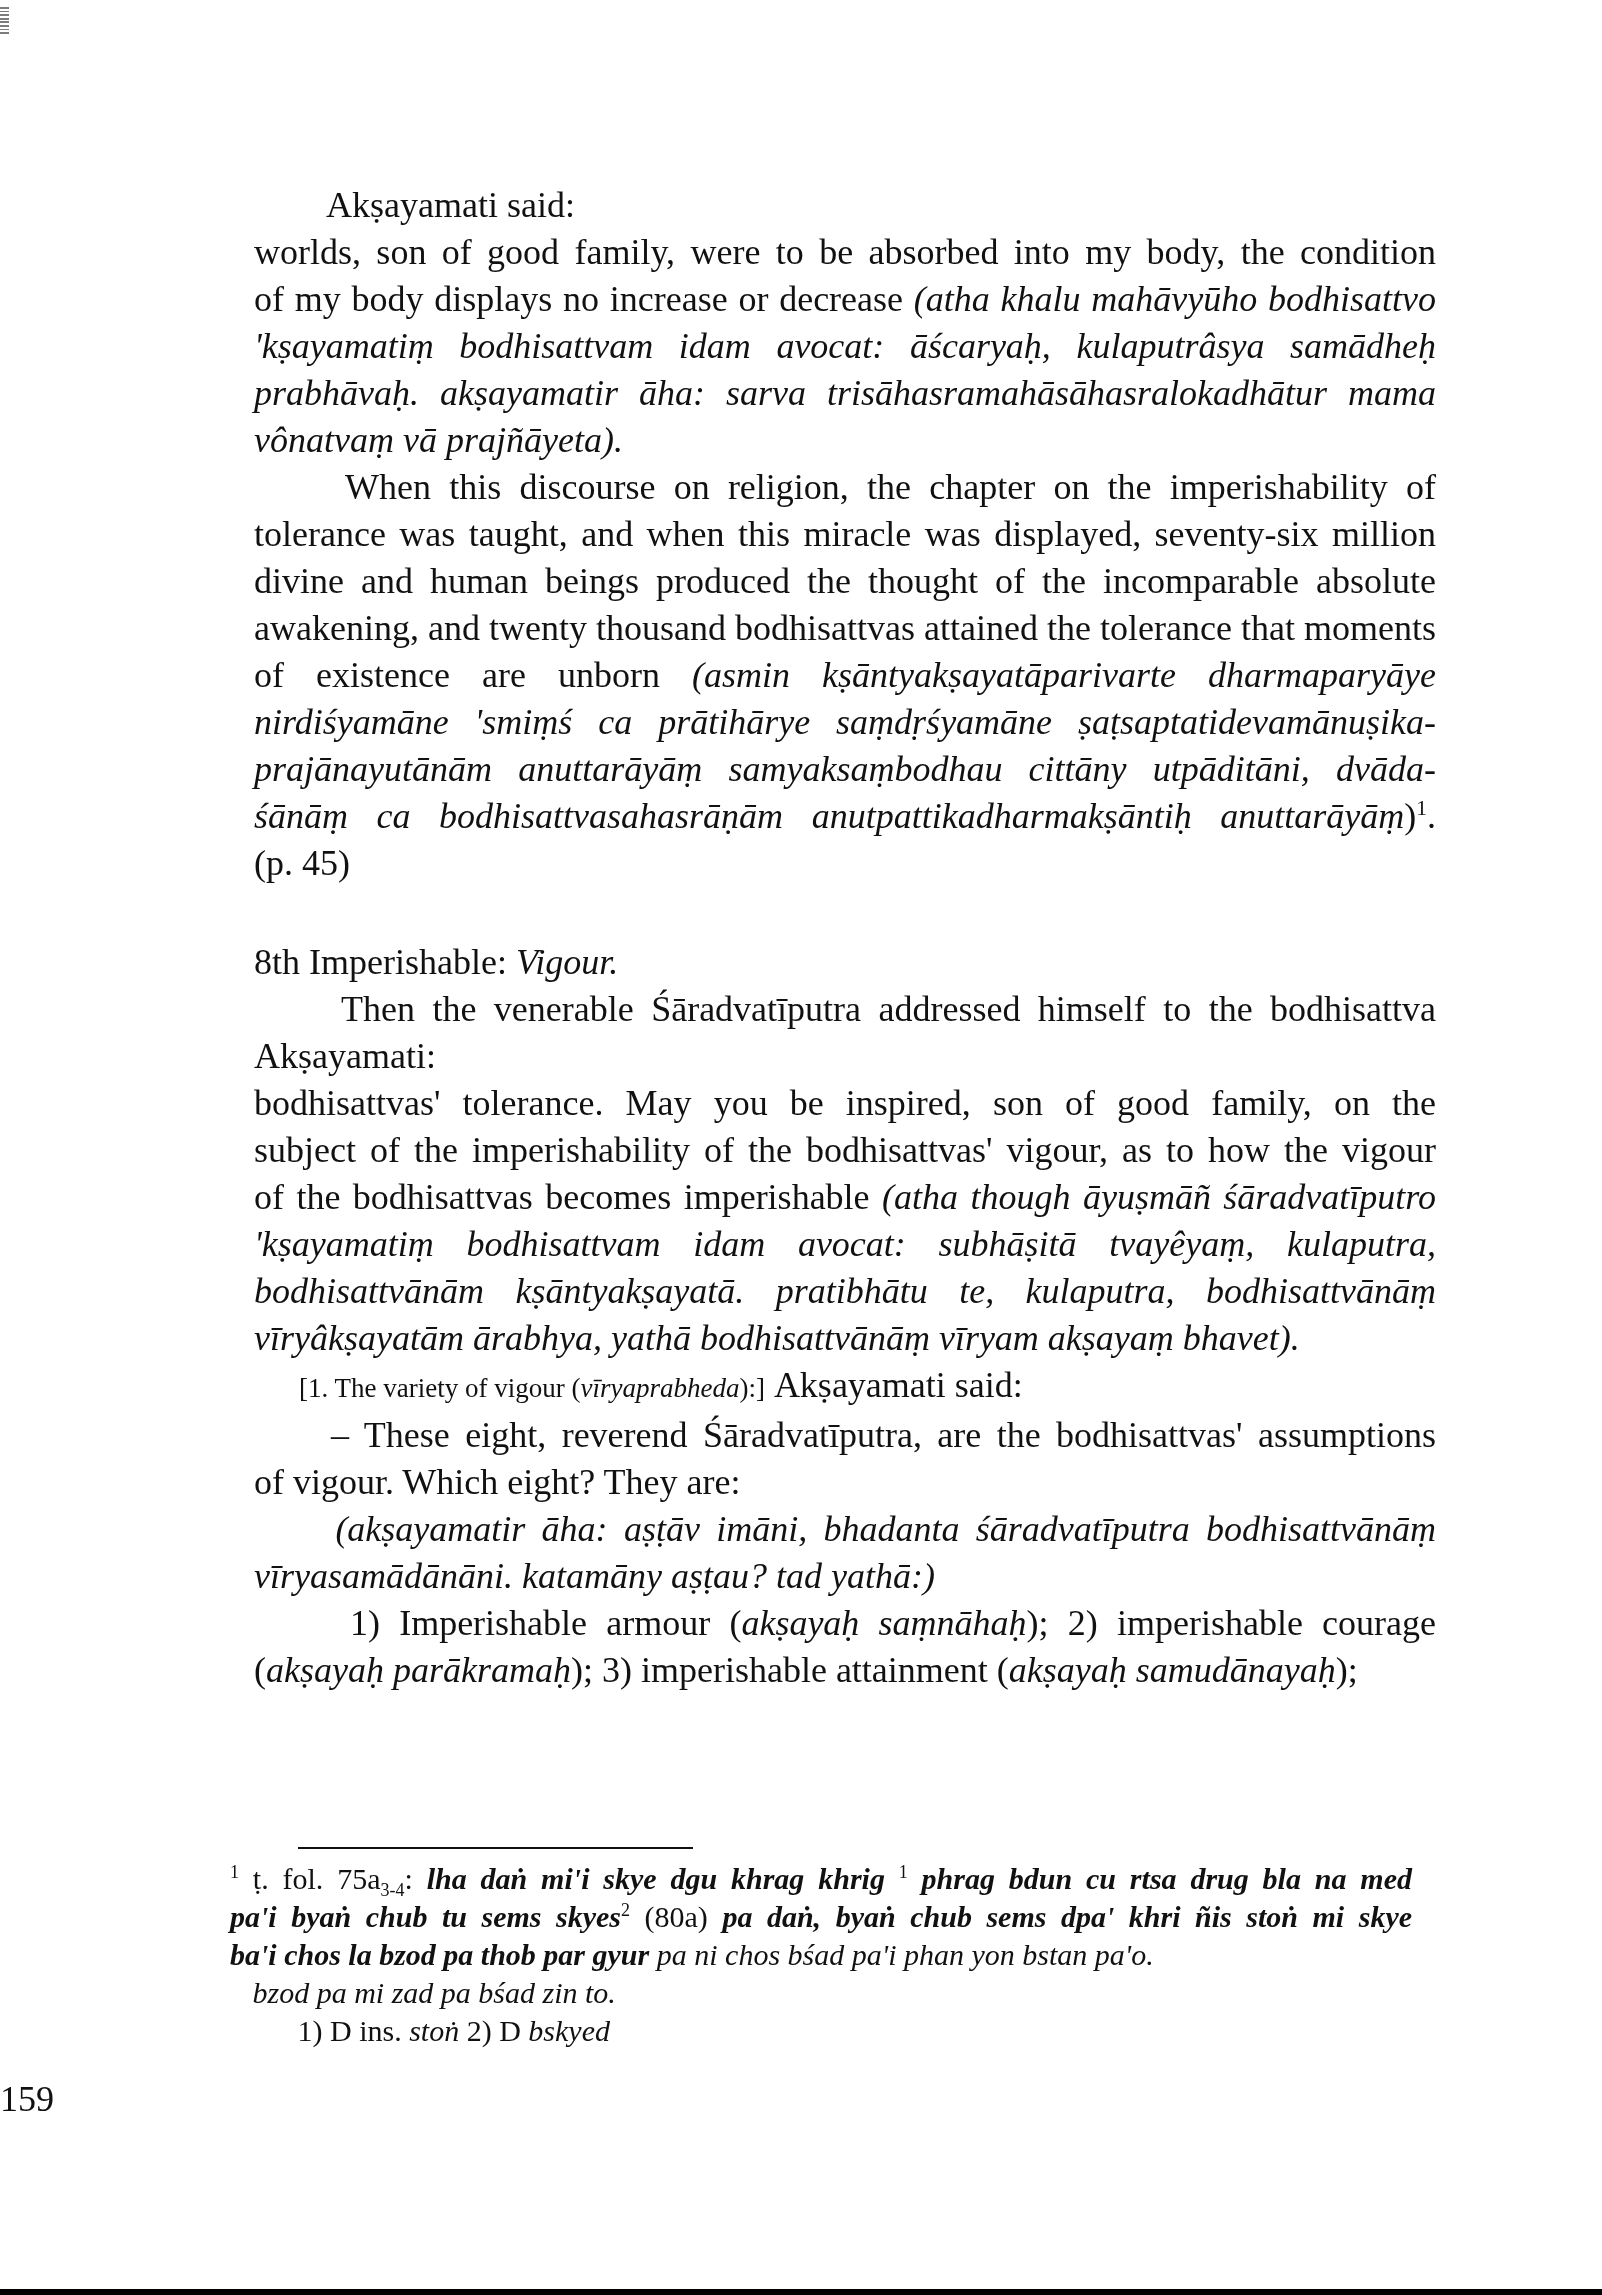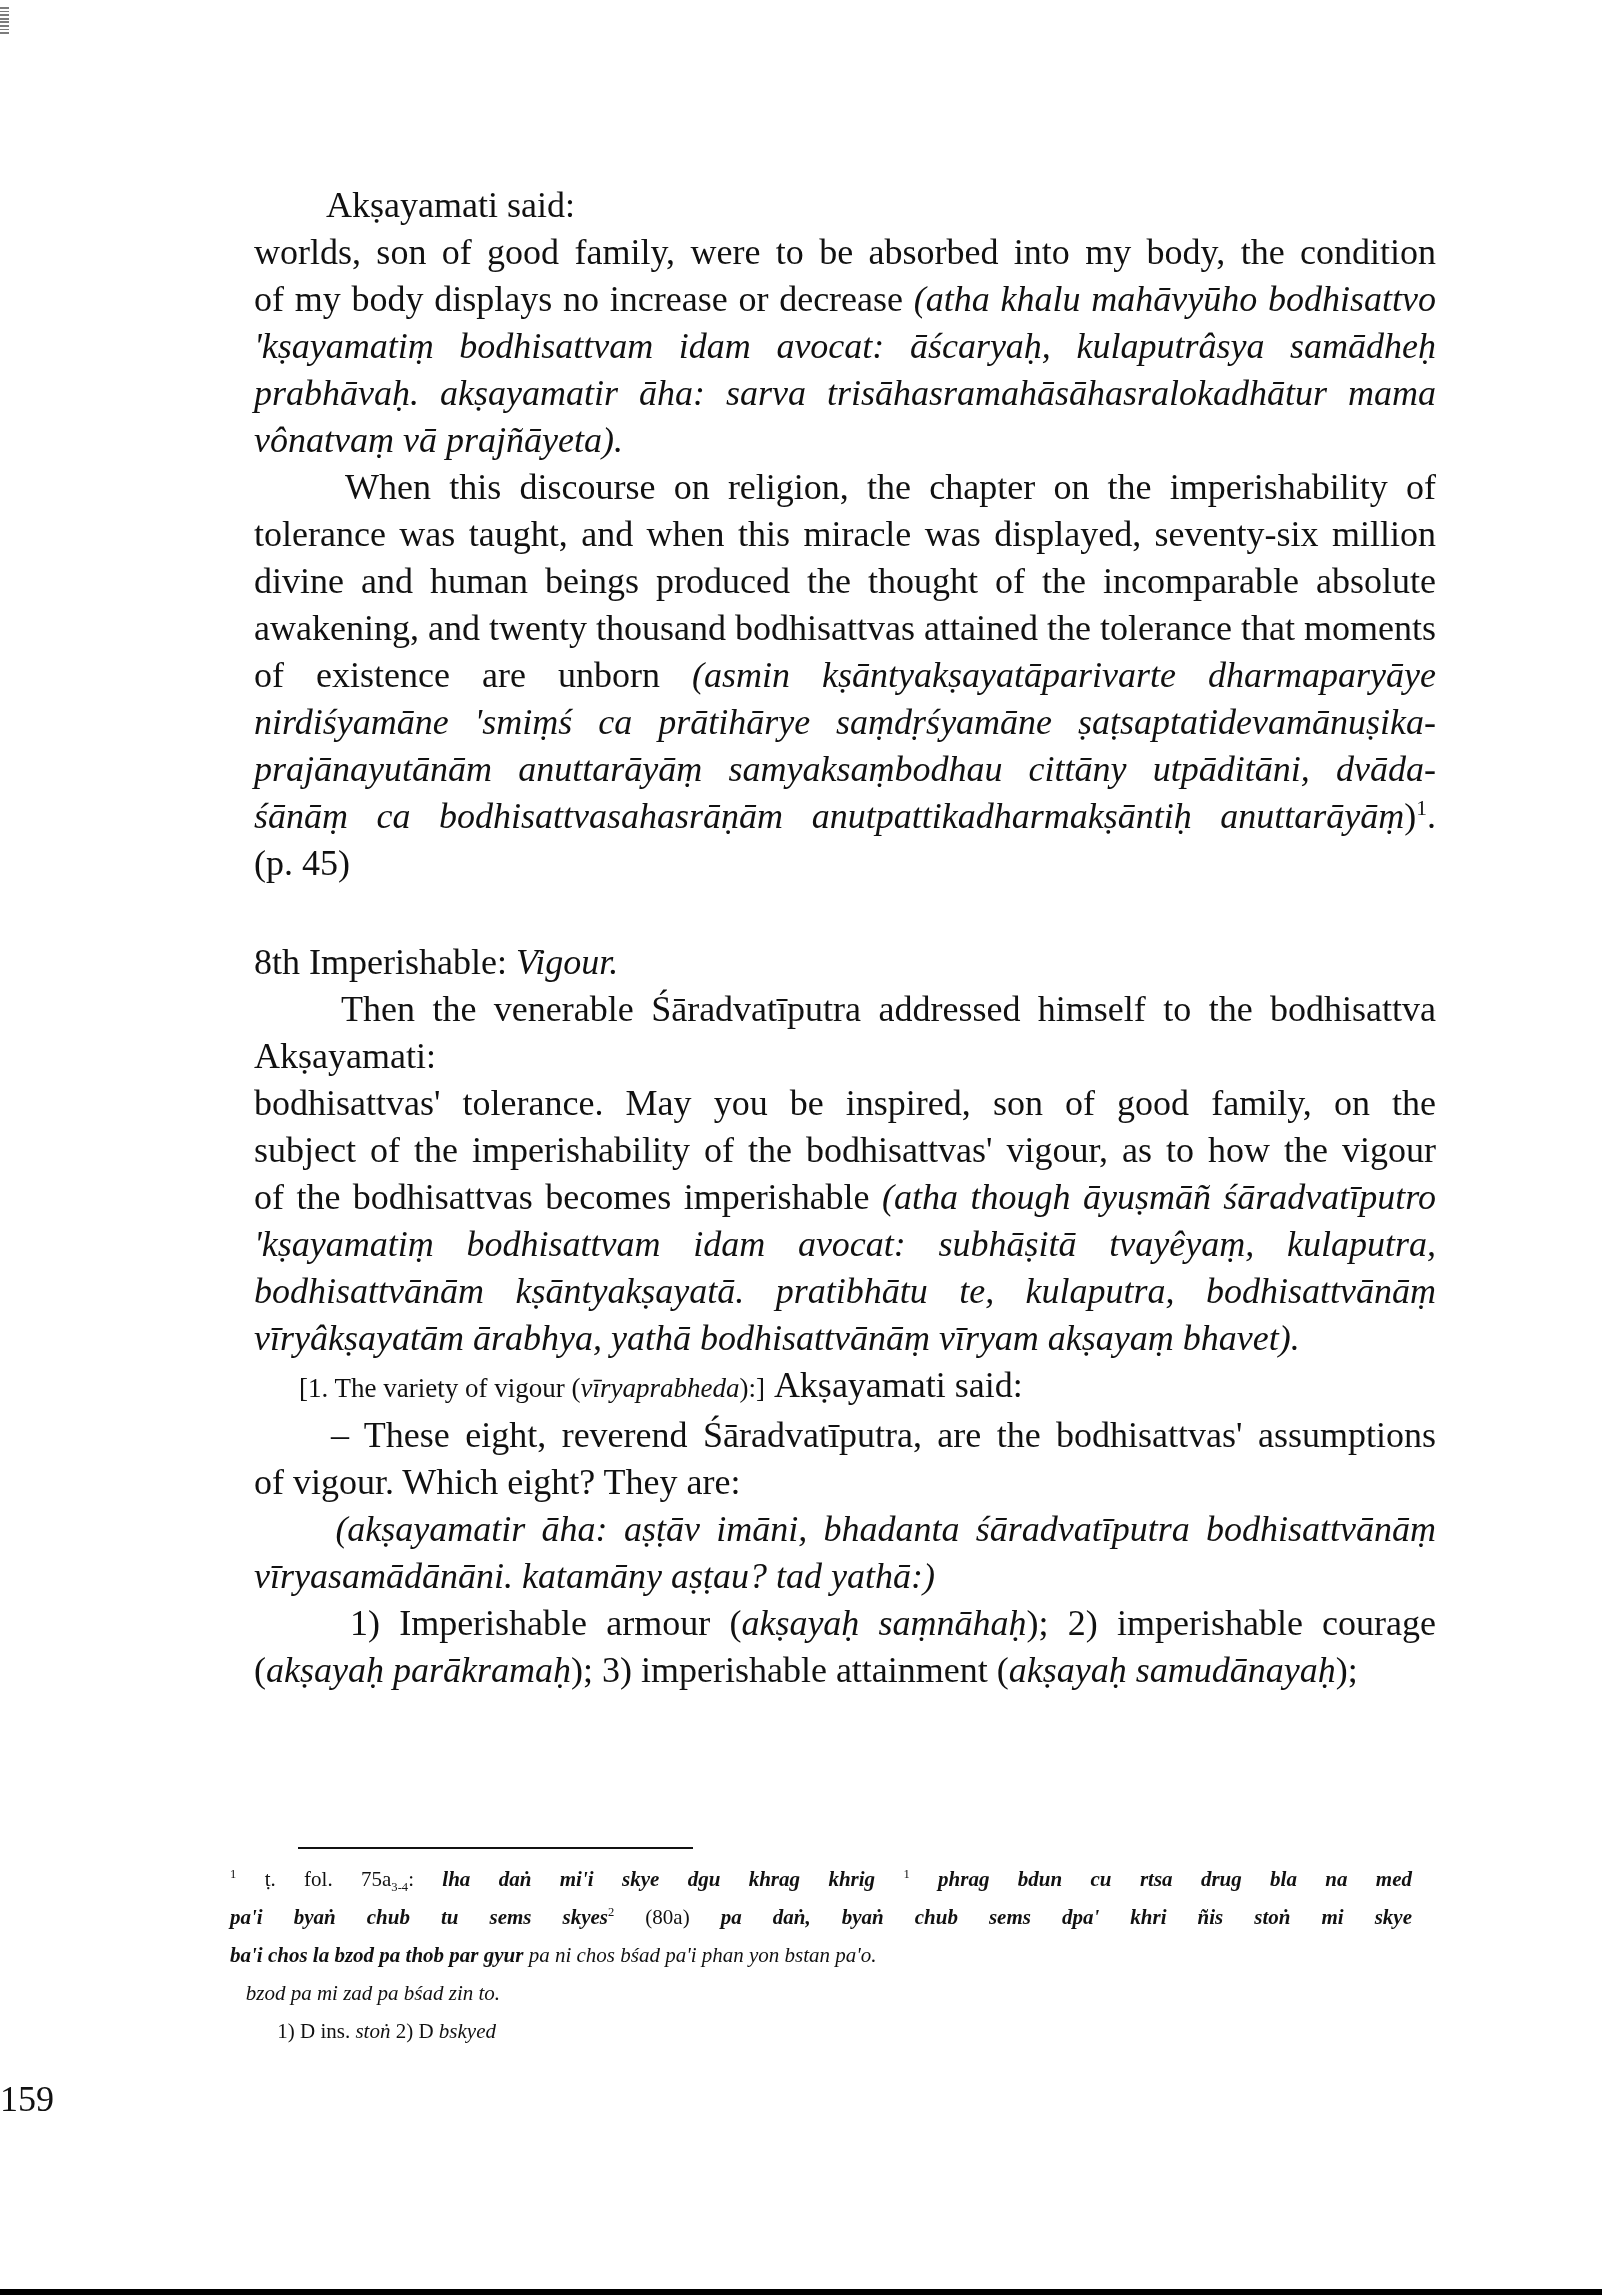--- a/index.html
+++ b/index.html
@@ -9,21 +9,21 @@
                background: repeating-linear-gradient(0deg, #444 0 1.8px, #fff 1.8px 3.6px); opacity: .7; }
   .page { position: absolute; left: 230px; top: 182px; width: 1182px; margin-left: 24px; }
   .p { font-size: 36px; line-height: 47px; text-align: justify; margin: 0; }
   .line { display: block; text-align: justify; text-align-last: justify; white-space: nowrap; }
   .line.last { text-align-last: left; }
   .i { font-style: italic; }
   .b { font-weight: bold; }
   .sec-title { text-align: left; font-size: 36px; line-height: 47px; margin-top: 52px; }
   .small { font-size: 27px; }
   .fn-rule { position: absolute; left: 298px; top: 1847px; width: 395px; height: 2.4px; background: #111; }
-  .footnote { position: absolute; left: 230px; top: 1860px; width: 1182px; font-size: 21px; line-height: 38px; font-family: Liberation Serif, serif; }
+  .footnote { position: absolute; left: 230px; top: 1860px; width: 1182px; font-size: 30px; line-height: 38px; font-family: Liberation Serif, serif; }
   .fn-line { display: block; white-space: nowrap; text-align: justify; text-align-last: justify; }
   .fn-line.last { text-align-last: left; }
   sup { font-size: 60%; line-height: 0; vertical-align: super; }
   sub { font-size: 60%; line-height: 0; }
   .page-number { position: absolute; left: 0; width: 1602px; top: 2078px; font-size: 36px; }
   .bottom-bar { position: absolute; left: 0; bottom: 0; width: 1602px; height: 6px; background: #000; }
 </style>
 </head>
 <body>
 

